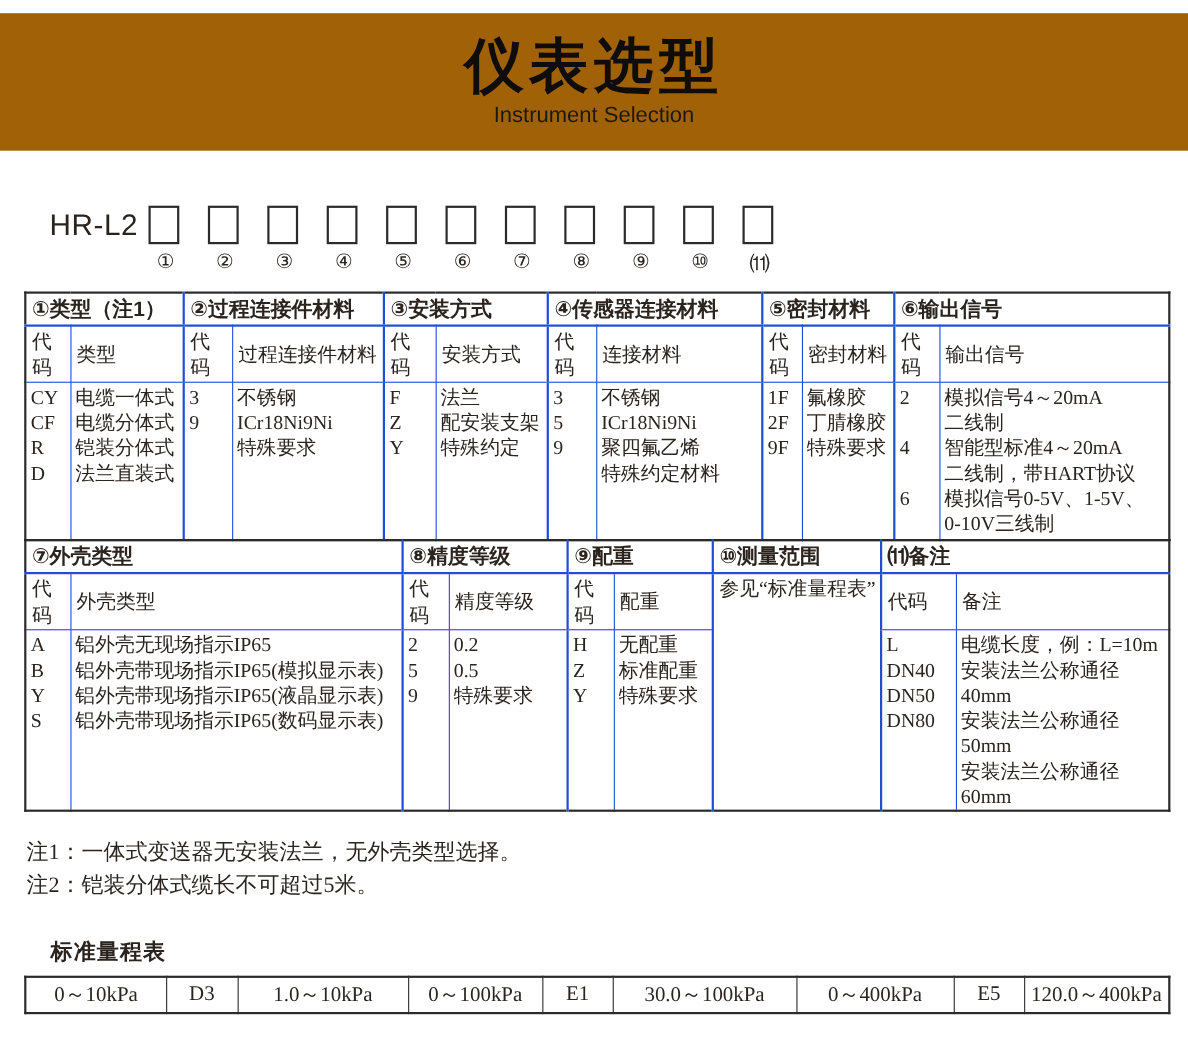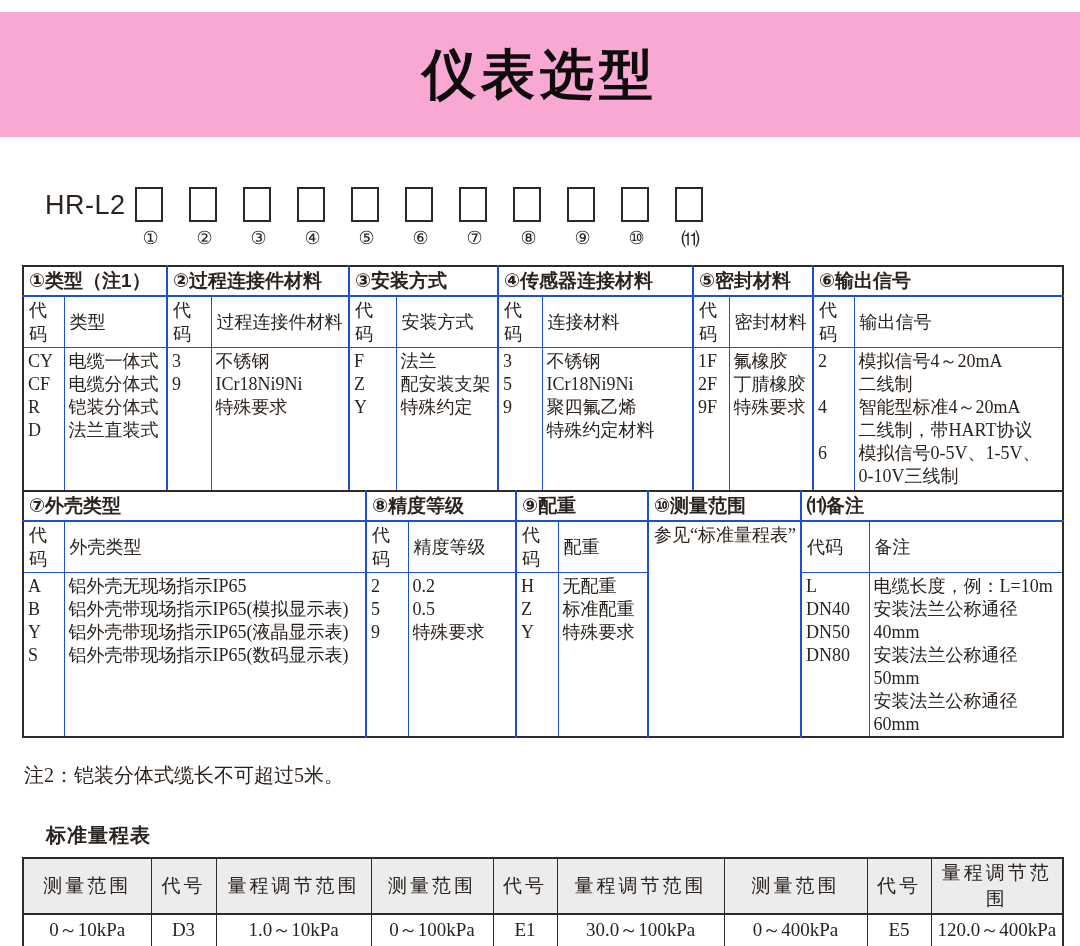--- a/index.html
+++ b/index.html
@@ -5,21 +5,21 @@
   * { box-sizing: border-box; }
   html, body { margin: 0; padding: 0; }
   body {
     width: 1080px; height: 946px; background: #ffffff;
     font-family: "Liberation Serif", "DejaVu Serif", serif;
     color: #2b241e; overflow: hidden;
   }
 
   
   .banner {
-    margin-top: 12px; width: 1080px; height: 125px; background: #f9a8d4;
+    margin-top: 12px; width: 1080px; height: 125px; background: #a16207;
     display: flex; flex-direction: column; align-items: center; justify-content: center;
   }
   .doc-title {
     font-family: "Liberation Sans", "DejaVu Sans", sans-serif;
     font-weight: 900; font-size: 54px; letter-spacing: 5px; color: #0e0d0c; line-height: 1.05;
   }
   .doc-sub {
     font-family: "Liberation Sans", "DejaVu Sans", sans-serif;
     font-size: 20px; color: #191919; margin-top: 6px;
   }
@@ -67,20 +67,21 @@
     background: #ececec; font-weight: normal; height: 29px;
     border-bottom-width: 2px; letter-spacing: 3px;
   }
   .rng td { height: 33px; }
 </style>
 </head>
 <body>
 
 <div class="banner">
   <div class="doc-title">仪表选型</div>
+  <div class="doc-sub">Instrument Selection</div>
 </div>
 
 <div class="model">
   <span class="model-prefix">HR-L2</span>
   <div class="slots">
     <div class="slot">
         <div class="box"></div>
         <div class="pos">①</div>
       </div>
     <div class="slot">
@@ -268,48 +269,38 @@
 DN80</td>
     <td class="d">电缆长度，例：L=10m
 安装法兰公称通径40mm
 安装法兰公称通径50mm
 安装法兰公称通径60mm</td>
   </tr>
 </tbody>
   </table>
 
 <div class="notes">
+  <div>注1：一体式变送器无安装法兰，无外壳类型选择。</div>
   <div>注2：铠装分体式缆长不可超过5米。</div>
 </div>
 
 <div class="rt-title">标准量程表</div>
 <table class="rng">
   <colgroup>
     <col style="width:128px">
       <col style="width:65px">
       <col style="width:155px">
     <col style="width:122px">
       <col style="width:64px">
       <col style="width:167px">
     <col style="width:143px">
       <col style="width:64px">
       <col style="width:132px">
   </colgroup>
   <tbody>
-      <tr>
-    <th>测量范围</th>
-    <th>代号</th>
-    <th>量程调节范围</th>
-    <th>测量范围</th>
-    <th>代号</th>
-    <th>量程调节范围</th>
-    <th>测量范围</th>
-    <th>代号</th>
-    <th>量程调节范围</th>
-  </tr>
   <tr>
     <td>0～10kPa</td>
     <td>D3</td>
     <td>1.0～10kPa</td>
     <td>0～100kPa</td>
     <td>E1</td>
     <td>30.0～100kPa</td>
     <td>0～400kPa</td>
     <td>E5</td>
     <td>120.0～400kPa</td>

